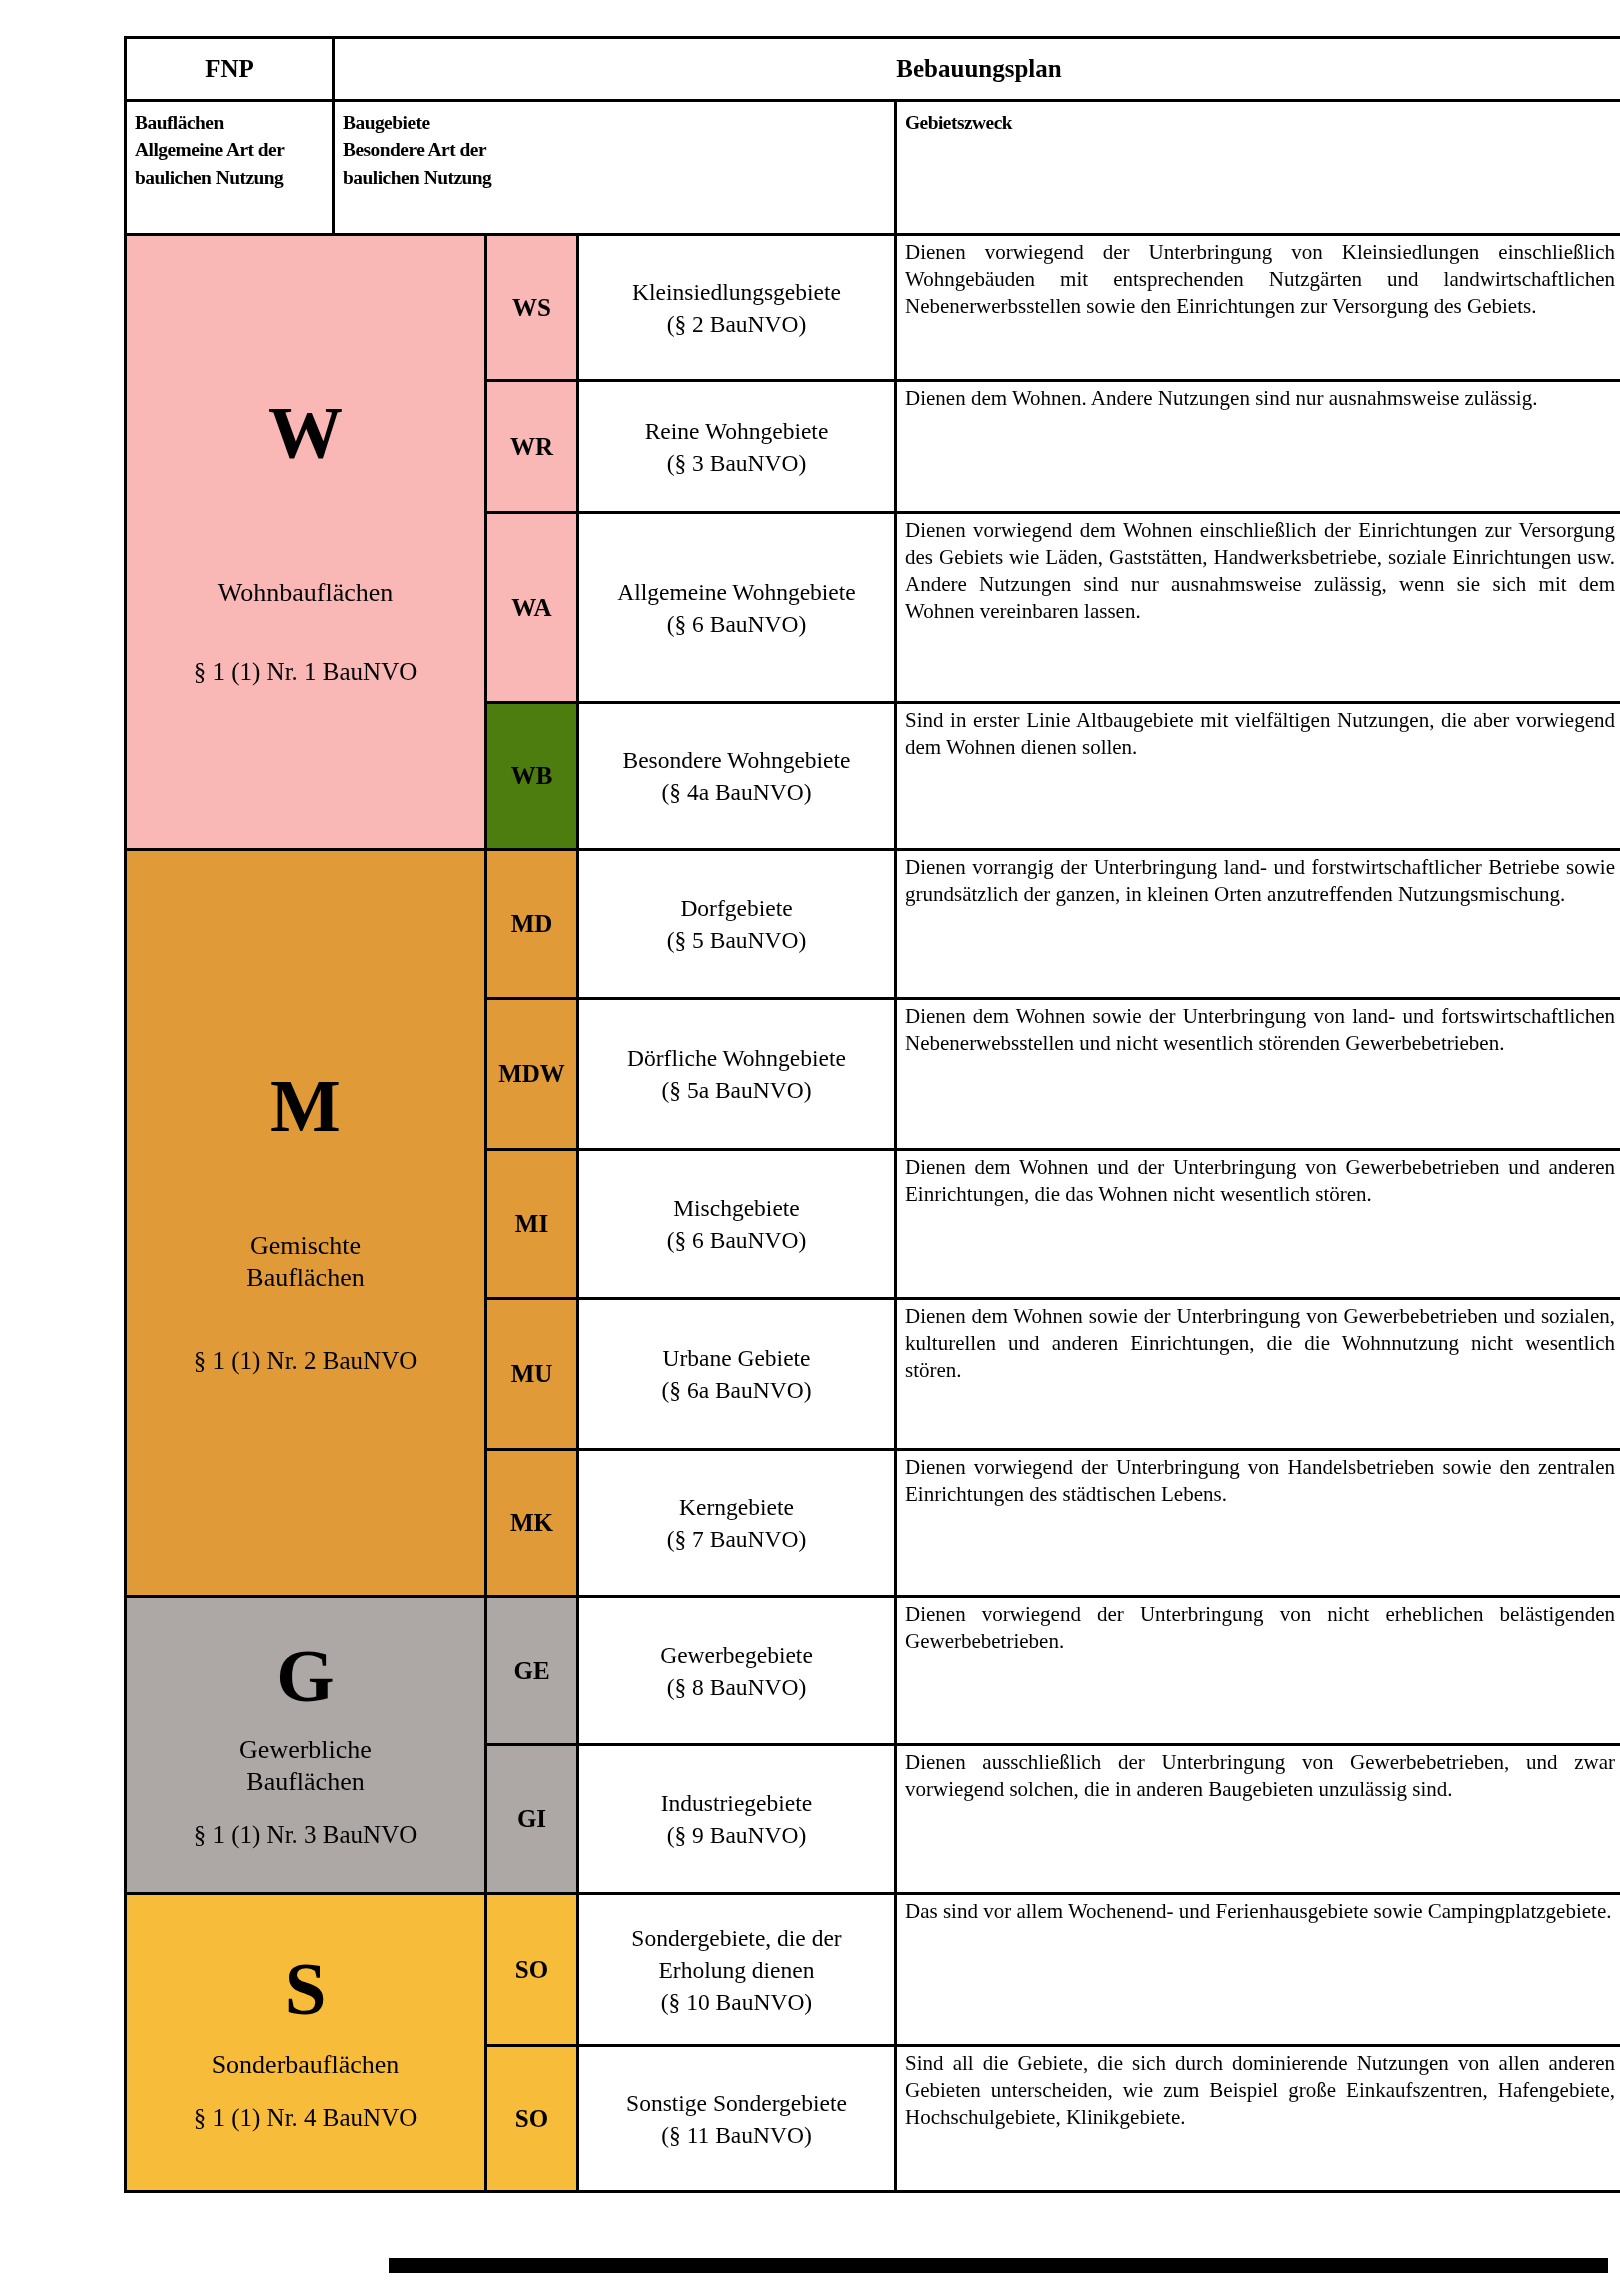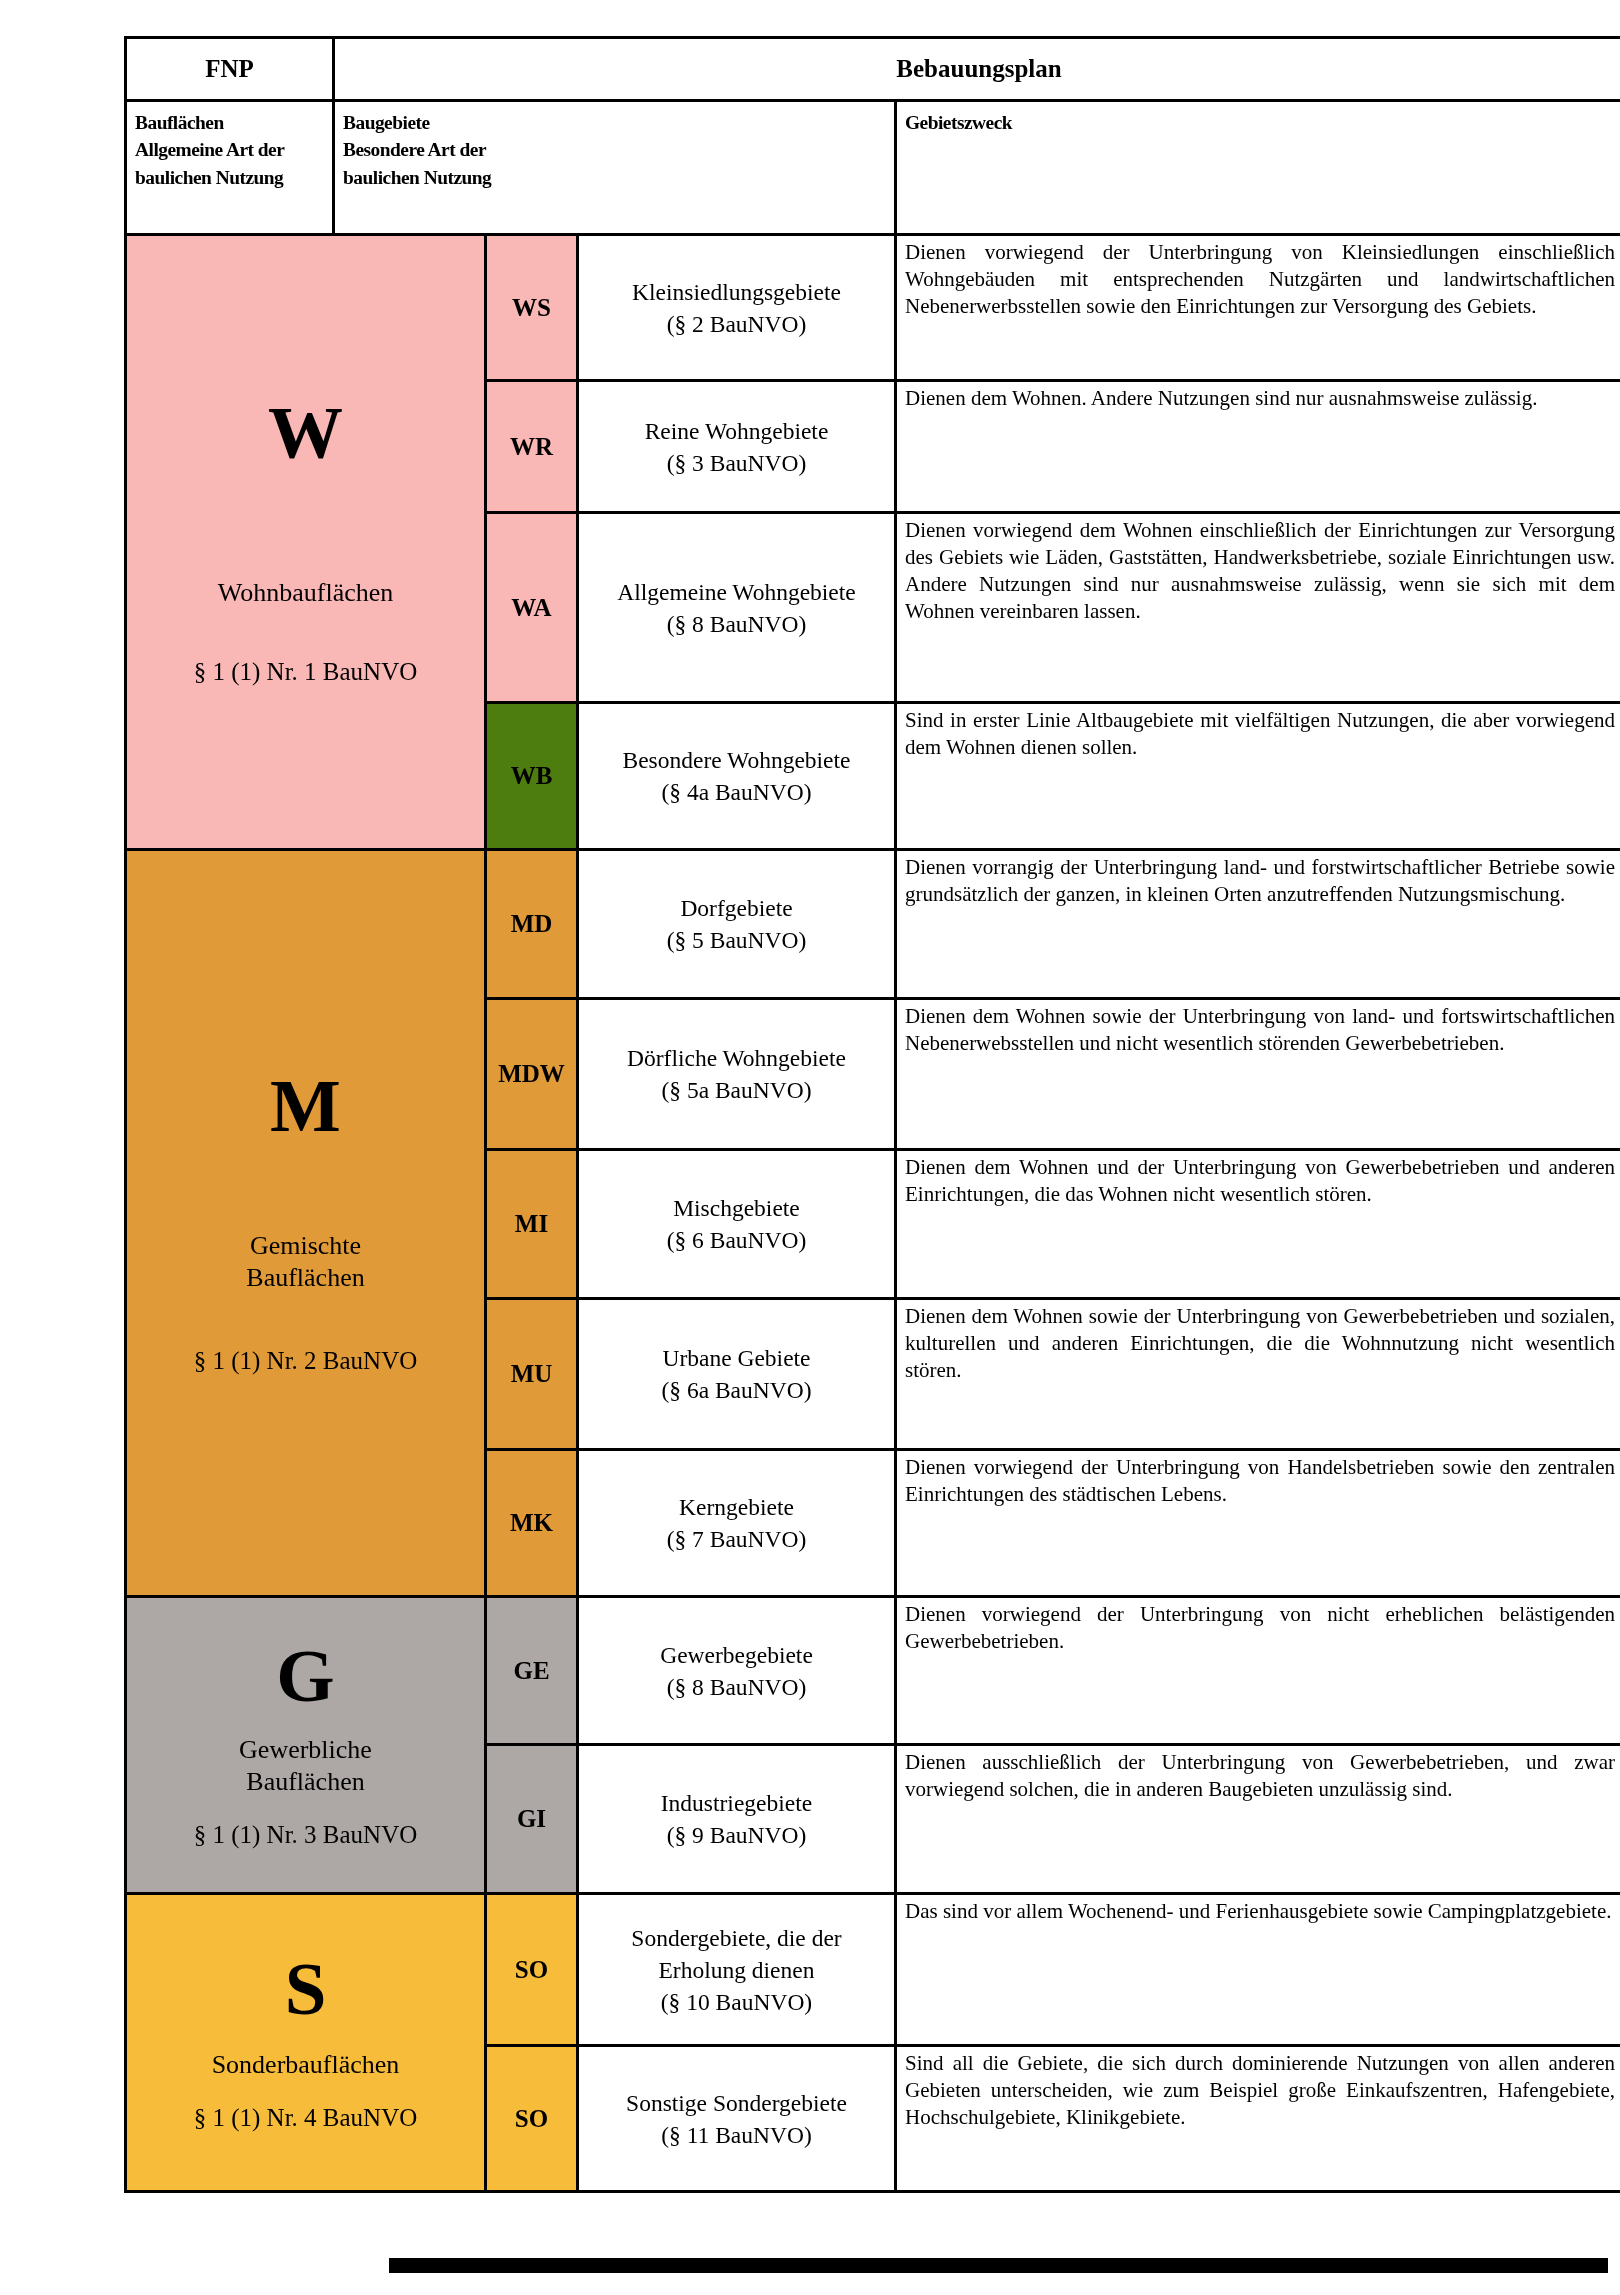--- a/index.html
+++ b/index.html
@@ -70,21 +70,21 @@
     </tr>
     <tr style="height:132px">
       <td class="abbr-cell" style="background-color: rgb(249, 183, 181);">WR</td>
       <td class="name-cell">Reine Wohngebiete
 (§ 3 BauNVO)</td>
       <td class="purpose-cell">Dienen dem Wohnen. Andere Nutzungen sind nur ausnahmsweise zulässig.</td>
     </tr>
     <tr style="height:190px">
       <td class="abbr-cell" style="background-color: rgb(249, 183, 181);">WA</td>
       <td class="name-cell">Allgemeine Wohngebiete
-(§ 8 BauNVO)</td>
+(§ 6 BauNVO)</td>
       <td class="purpose-cell">Dienen vorwiegend dem Wohnen einschließlich der Einrichtungen zur Versorgung des Gebiets wie Läden, Gaststätten, Handwerksbetriebe, soziale Einrichtungen usw. Andere Nutzungen sind nur ausnahmsweise zulässig, wenn sie sich mit dem Wohnen vereinbaren lassen.</td>
     </tr>
     <tr style="height:147px">
       <td class="abbr-cell" style="background-color: #4d7c0f;">WB</td>
       <td class="name-cell">Besondere Wohngebiete
 (§ 4a BauNVO)</td>
       <td class="purpose-cell">Sind in erster Linie Altbaugebiete mit vielfältigen Nutzungen, die aber vorwiegend dem Wohnen dienen sollen.</td>
     </tr>
 
     <tr style="height:149px">

